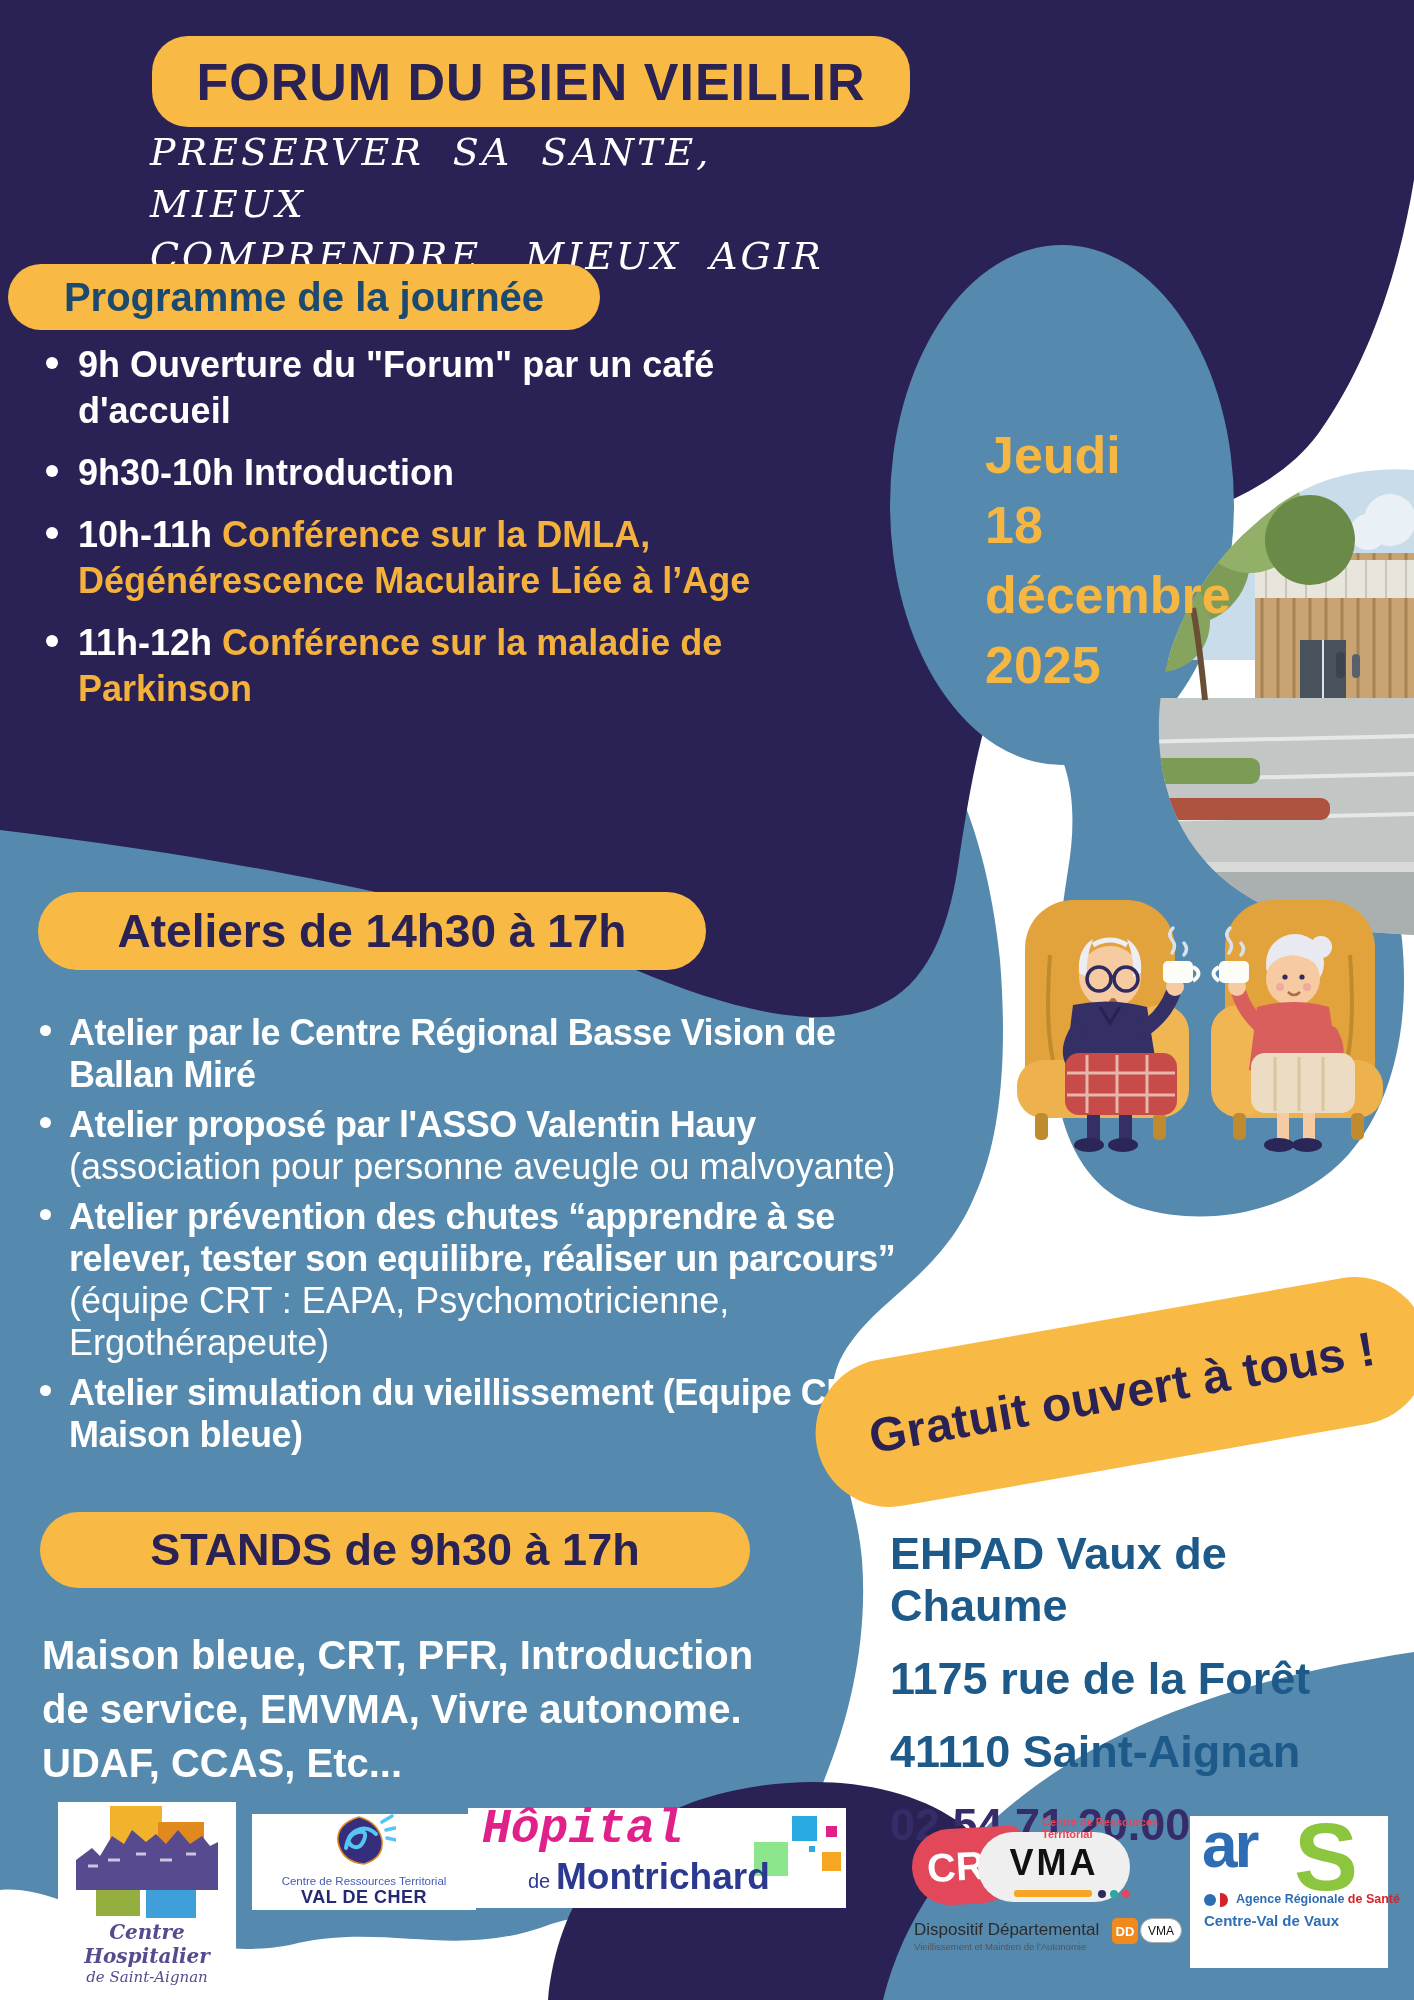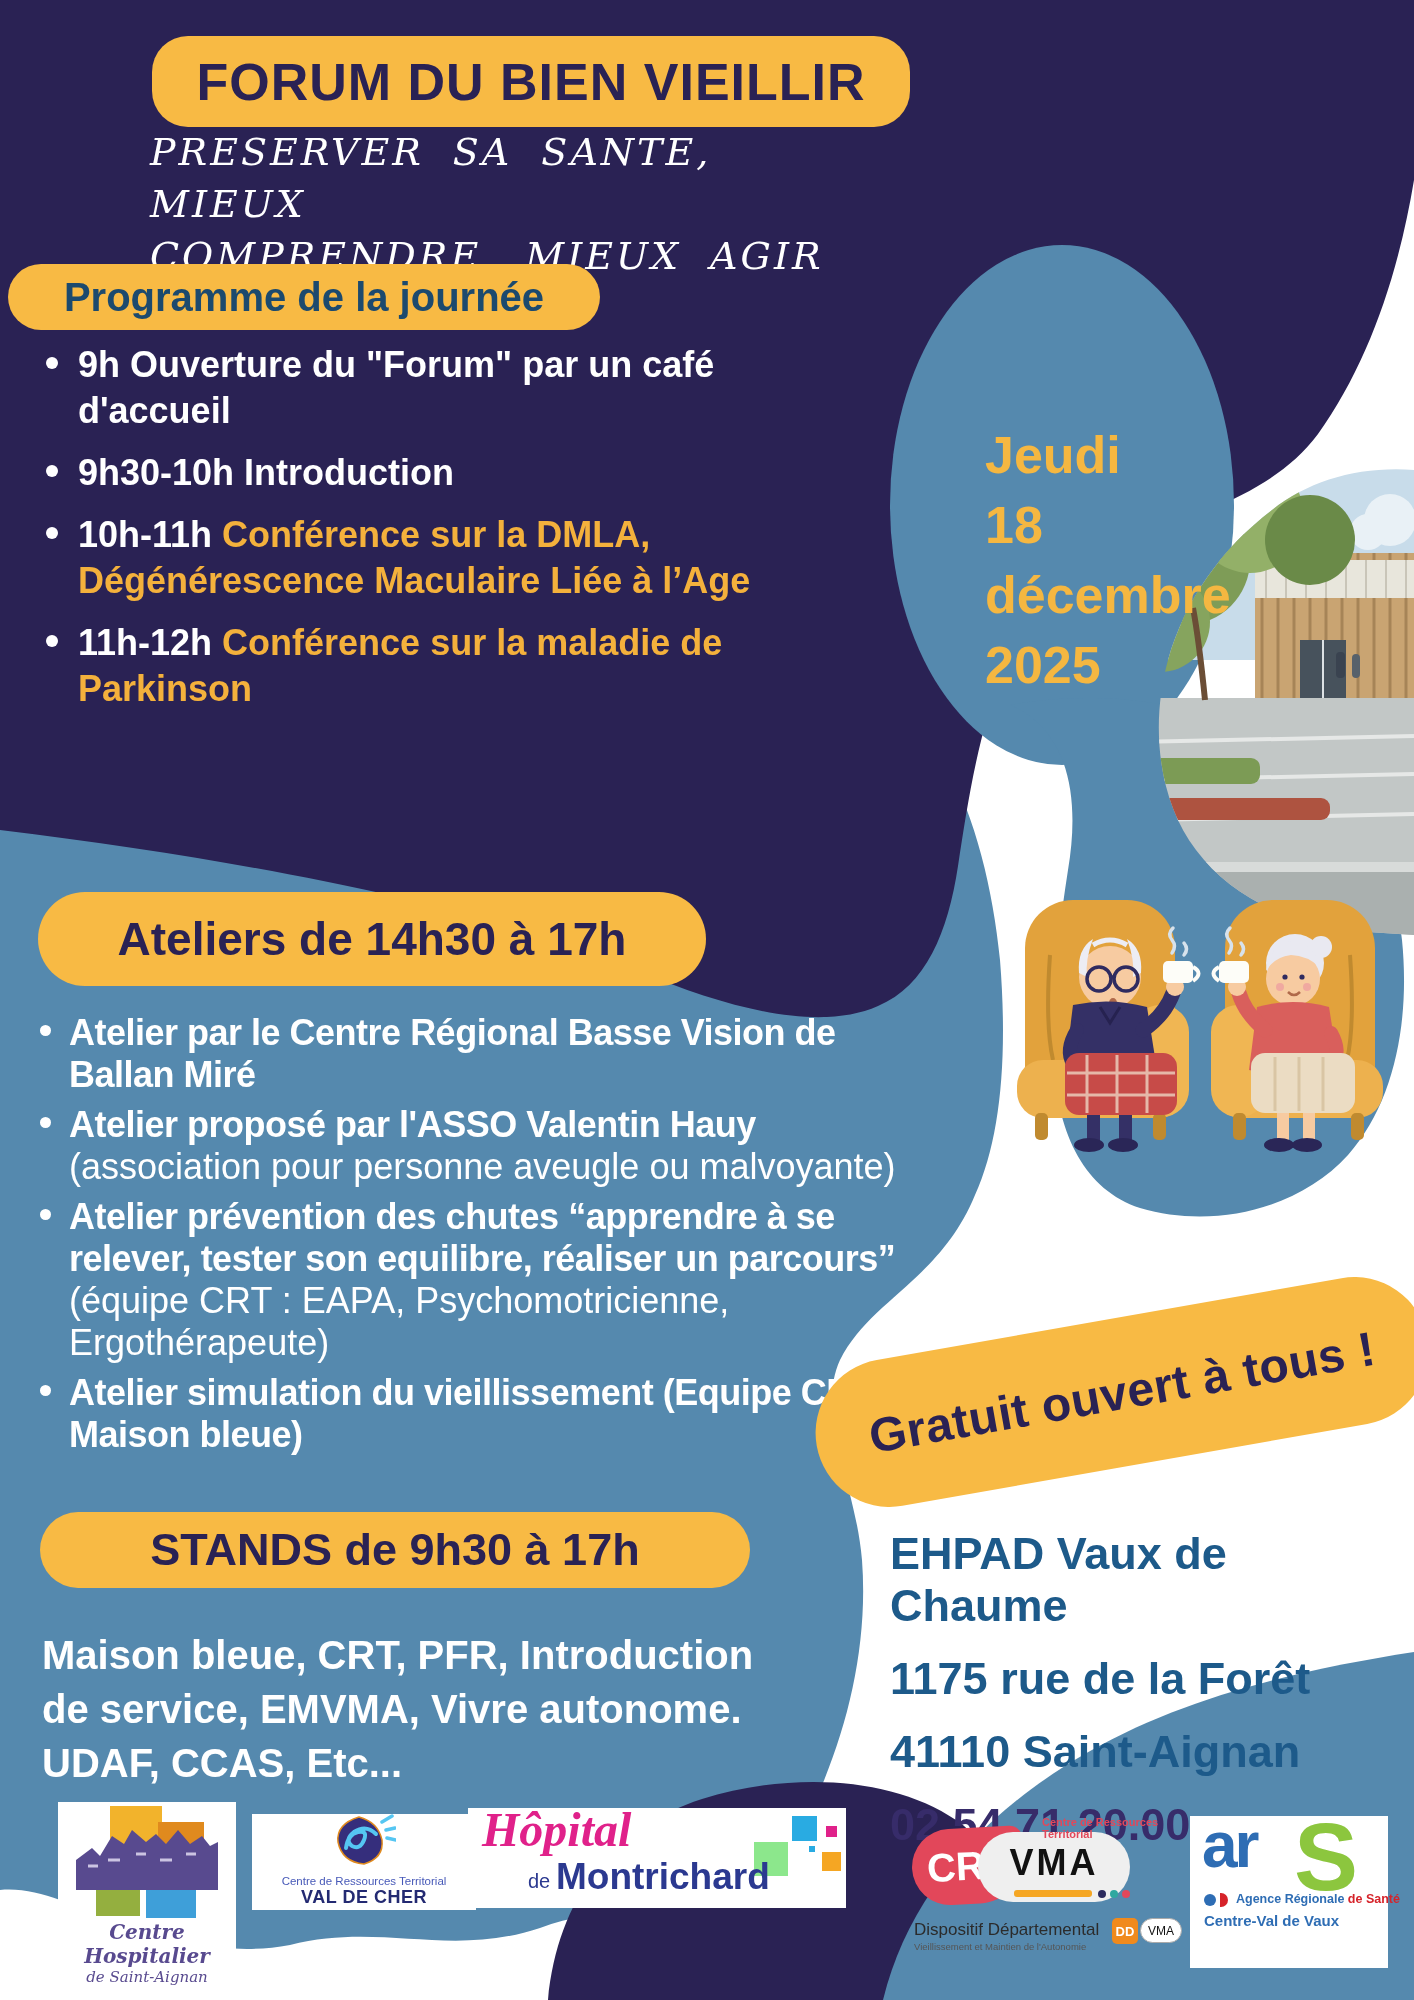--- a/index.html
+++ b/index.html
@@ -7,21 +7,21 @@
           font-family:"Liberation Sans",sans-serif;}
   .abs{position:absolute;}
   .bg{position:absolute;left:0;top:0;width:1414px;height:2000px;}
 
   
   .pill{position:absolute;background:#F8BA44;display:flex;align-items:center;justify-content:center;}
   .title-pill{left:152px;top:36px;width:758px;height:91px;border-radius:36px;}
   .title-pill span{font-size:52px;font-weight:800;color:#2A2254;letter-spacing:1px;}
   .prog-pill{left:8px;top:264px;width:592px;height:66px;border-radius:33px;}
   .prog-pill span{font-size:40px;font-weight:700;color:#1C4A6E;}
-  .atel-pill{left:38px;top:892px;width:668px;height:94px;border-radius:51px;}
+  .atel-pill{left:38px;top:892px;width:668px;height:78px;border-radius:51px;}
   .atel-pill span{font-size:46px;font-weight:800;color:#2A2254;}
   .stands-pill{left:40px;top:1512px;width:710px;height:76px;border-radius:46px;text-align:center;}
   .stands-pill span{font-size:45px;font-weight:800;color:#2A2254;}
   .gratuit-pill{left:812px;top:1318px;width:620px;height:148px;border-radius:74px;
                 transform:rotate(-10deg);}
   .gratuit-pill span{font-size:48px;font-weight:800;color:#2A2254;letter-spacing:.5px;}
 
   
   .subtitle{left:150px;top:126px;width:710px;text-align:left;color:#fff;
             font-family:"DejaVu Serif","Liberation Serif",serif;font-style:italic;
@@ -58,21 +58,21 @@
   
   .logo-box{position:absolute;background:#fff;}
   .logoA{left:58px;top:1802px;width:178px;height:172px;text-align:center;}
   .logoA .l1{font-family:"DejaVu Serif",serif;font-style:italic;font-weight:700;
              font-size:20px;color:#584A8F;margin-top:-4px;}
   .logoA .l2{font-family:"DejaVu Serif",serif;font-style:italic;font-size:15px;color:#584A8F;}
   .logoB{left:252px;top:1814px;width:224px;height:96px;text-align:center;}
   .logoB .l1{font-size:11.5px;color:#4759B8;margin-top:1px;}
   .logoB .l2{font-size:18px;font-weight:800;color:#232A72;letter-spacing:.5px;text-align:center;}
   .logoC{left:468px;top:1808px;width:378px;height:100px;}
-  .logoC .script{position:absolute;left:14px;top:-6px;font-family:Liberation Serif, serif;
+  .logoC .script{position:absolute;left:14px;top:-6px;font-family:Liberation Mono, monospace;
                  font-style:italic;font-weight:700;font-size:48px;color:#E0218A;}
   .logoC .de{position:absolute;left:60px;top:62px;font-size:20px;color:#2B3990;}
   .logoC .city{position:absolute;left:88px;top:48px;font-size:37px;font-weight:600;color:#2B3990;}
   .sq{position:absolute;}
   .logoD{left:912px;top:1818px;width:260px;height:142px;}
   .crt-blob{position:absolute;left:0;top:10px;width:112px;height:76px;background:#E2475A;
             border-radius:40px 14px 48px 40px;transform:rotate(-3deg);
             display:flex;align-items:center;justify-content:center;}
   .crt-blob span{color:#fff;font-size:40px;font-weight:700;}
   .vma-pill{position:absolute;left:66px;top:14px;width:152px;height:70px;background:#EFEFEF;

